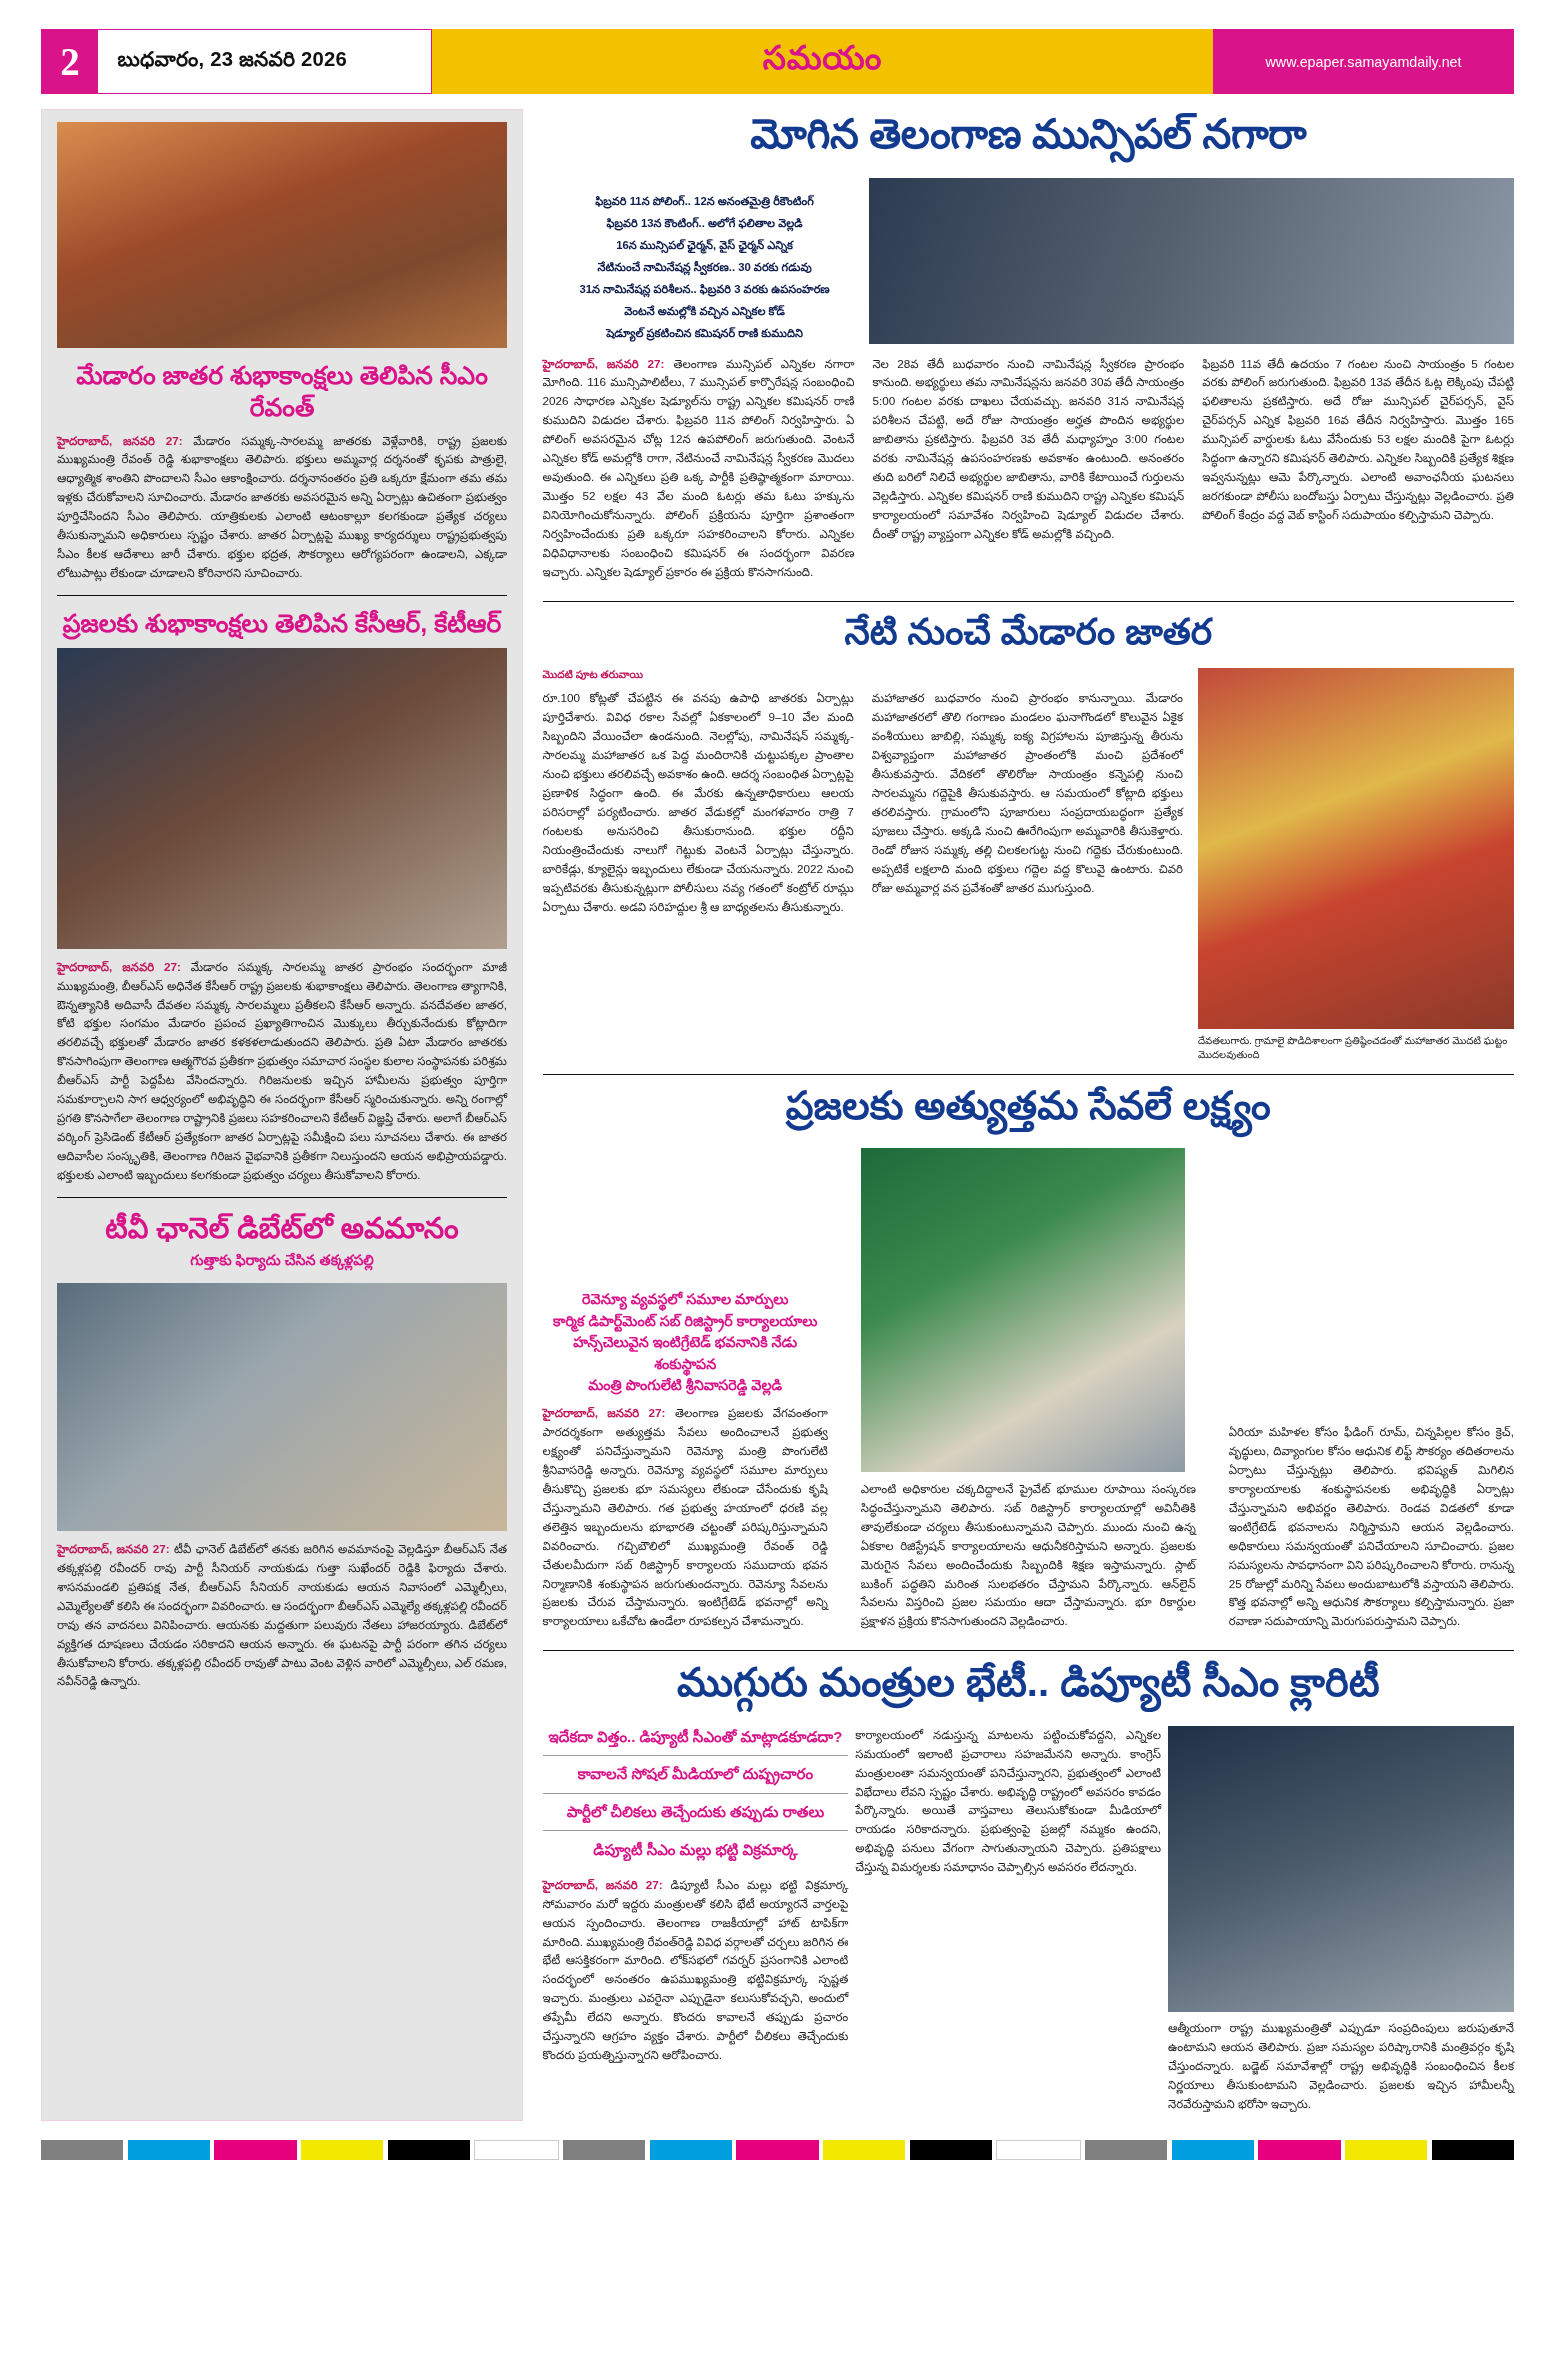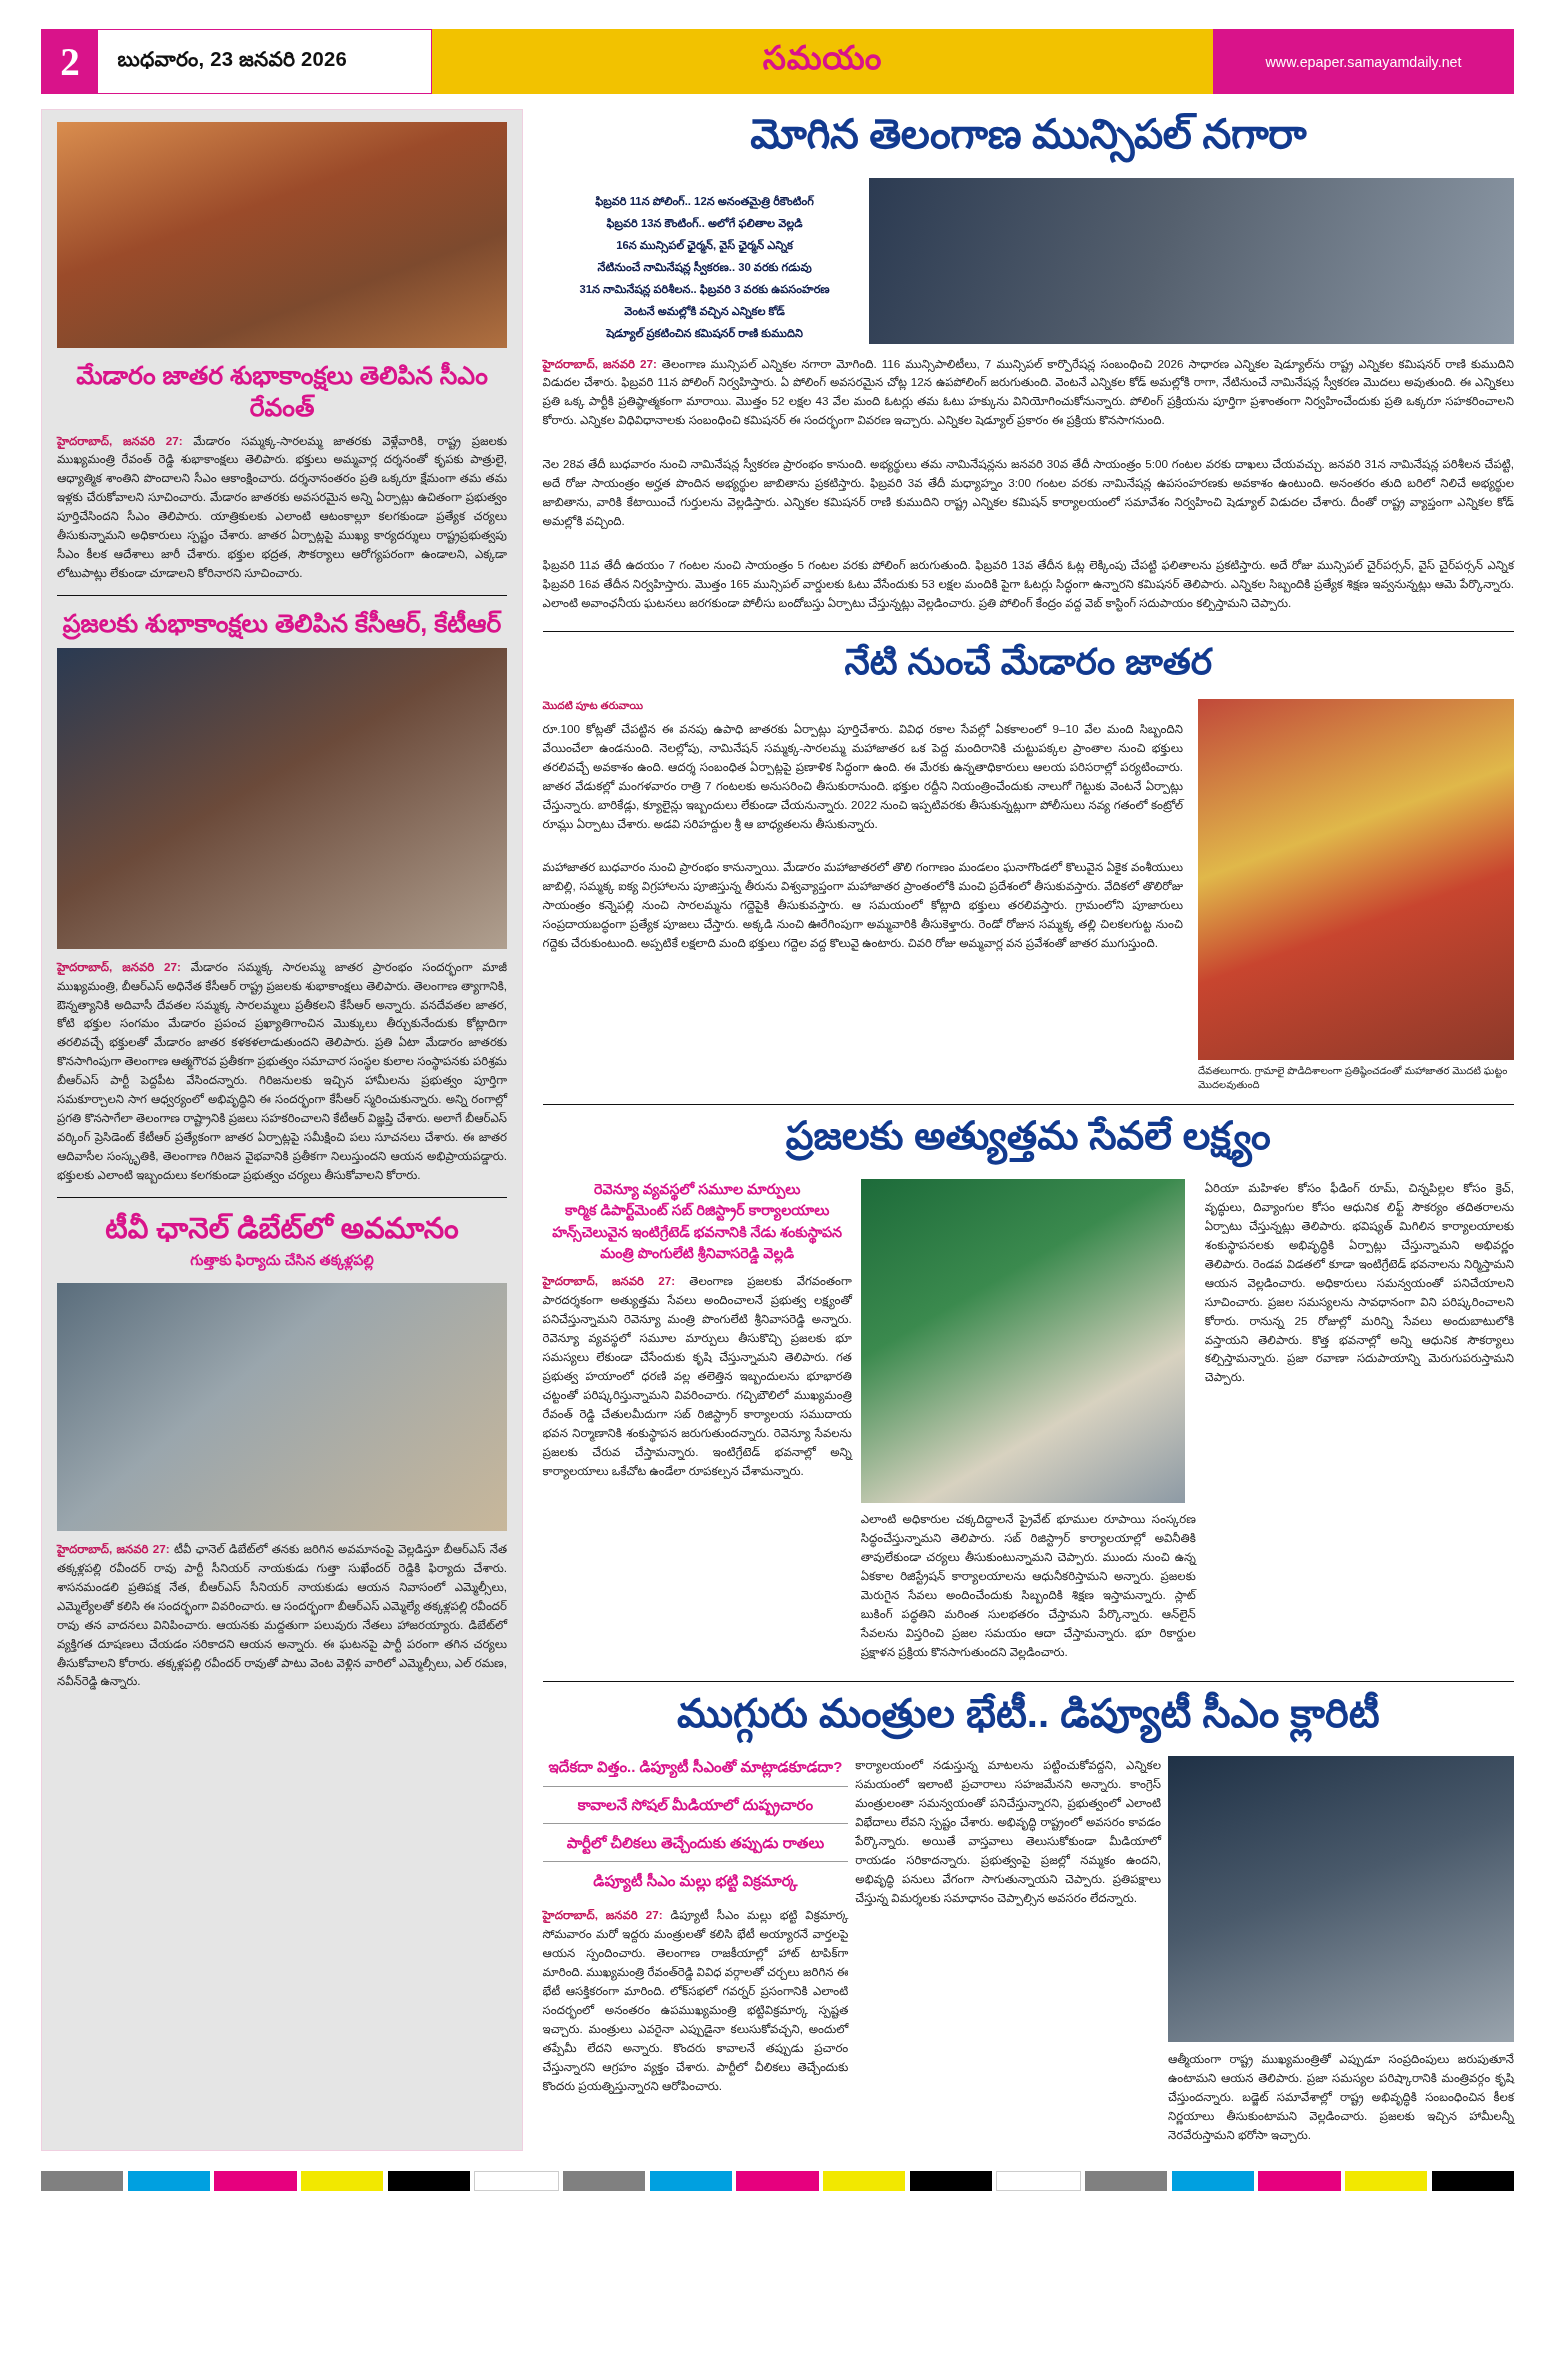--- a/index.html
+++ b/index.html
@@ -103,21 +103,21 @@
 
   
   .hl-pink {
     color:#d9138a;
     font-weight:bold;
     text-align:center;
     line-height:1.28;
   }
   .dateline { font-weight:bold; color:#c2185b; }
 
-  .tel { font-size:11.7px; line-height:1.62; text-align:justify; color:#1a1a1a;flex-direction:column; }
+  .tel { font-size:11.7px; line-height:1.62; text-align:justify; color:#1a1a1a; }
   .tel p { margin:0 0 6.8px 0; }
 
   .rule {
     border:0;
     border-top:1.5px solid #111;
     margin:12px 0 9px 0;
   }
 
   
   .left-photo-1 { height:226px; background:linear-gradient(160deg,#d98d4e,#9b4b2a 40%,#7d4a2e 70%,#b07040); }
@@ -152,21 +152,21 @@
   
   .medaram-title { font-size:36px; color:#123a8f; text-align:center; font-weight:bold; margin:4.5px 0 7.5px 0;}
   .medaram-flex { display:flex; gap:15px; }
   .medaram-text { flex:1; }
   .medaram-photo { width:316px; }
   .medaram-img { height:361px; background:linear-gradient(160deg,#c1493a,#e0b84a 38%,#c8452f 60%,#8c3a2a); }
   .img-cap { font-size:10px; color:#222; margin-top:4.5px; line-height:1.4; }
 
   
   .seva-title { font-size:39px; color:#123a8f; text-align:center; font-weight:bold; margin:6px 0 10.5px 0;}
-  .seva-flex { display:flex; gap:9px; }
+  .seva-flex { display:flex; gap:33px;align-items:flex-end; }
   .seva-col { flex:1; }
   .seva-photo { width:324px; height:324px; background:linear-gradient(150deg,#1d6b3a,#3b8a4e 35%,#d8d2c0 70%,#8d9aa5); }
   .kicker { color:#d9138a; font-weight:bold; font-size:14.3px; line-height:1.5; text-align:center; margin-bottom:7.5px;}
 
   
   .min-title { font-size:40px; color:#123a8f; text-align:center; font-weight:bold; margin:6px 0 10.5px 0;}
   .min-flex { display:flex; gap:7px; }
   .min-photo { width:346px; height:286px; background:linear-gradient(160deg,#1f3146,#4a5a6b 45%,#9aa4ad); }
   .qbox {
     border-bottom:0.8px solid #999;

